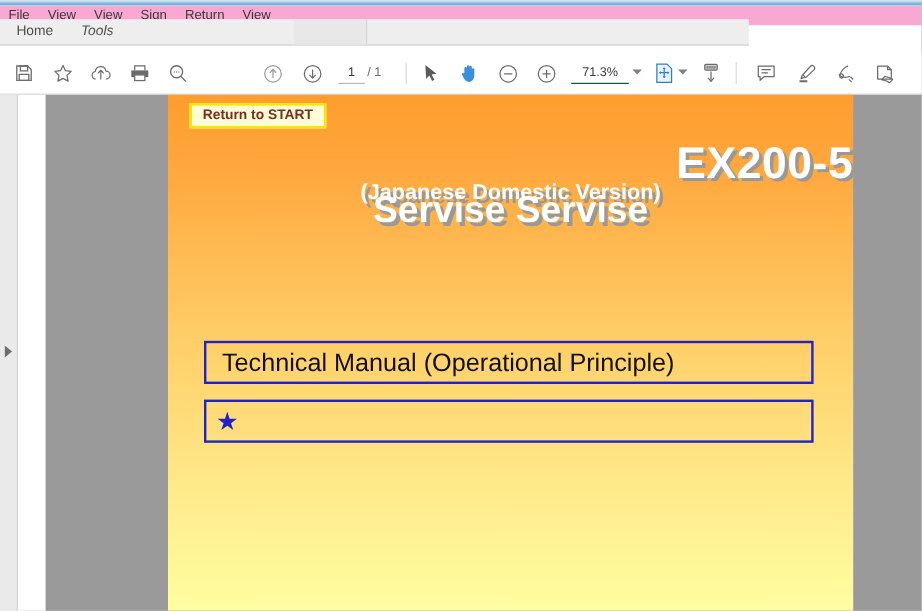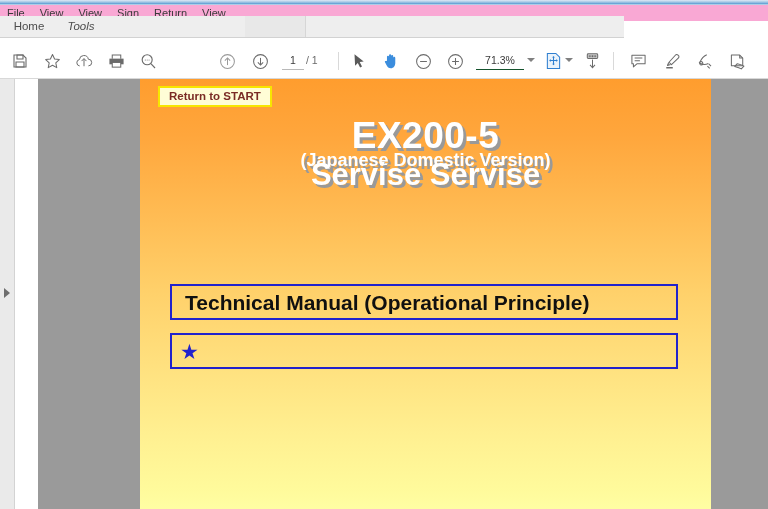--- a/index.html
+++ b/index.html
@@ -137,39 +137,39 @@
   .titleblock{
     position:absolute;left:0;right:0;top:38px;text-align:center;
     pointer-events:none;
   }
   .t-line{
     color:#ffffff;font-weight:bold;
     text-shadow:3px 3px 0 #999999;
     font-family:"Liberation Sans",sans-serif;
     line-height:1;
   }
-  .t1{font-size:37px;letter-spacing:0.5px;}
+  .t1{font-size:37px;letter-spacing:0.5px;text-align:right;}
   .t2{font-size:18px;margin-top:-3px;}
   .t3{font-size:31px;margin-top:-10px;}
 
   .menulist{
     position:absolute;left:30px;top:205px;width:508px;
   }
   .mbox{
     position:relative;box-sizing:border-box;
     border:2px solid #2222CC;
     background:transparent;
     height:36px;
     margin-bottom:13px;
     display:flex;align-items:center;
     padding-left:8px;
     cursor:pointer;
   }
   .mbox .mtext{
-    font-size:21px;font-weight:bold;color:#101010;
+    font-size:21px;font-weight:normal;color:#101010;
     font-family:"Liberation Sans",sans-serif;
     white-space:nowrap;line-height:1;
   }
   .mbox .mstar{
     font-size:21px;color:#2222CC;margin-right:5px;line-height:1;
   }
 </style>
 </head>
 <body>
 

